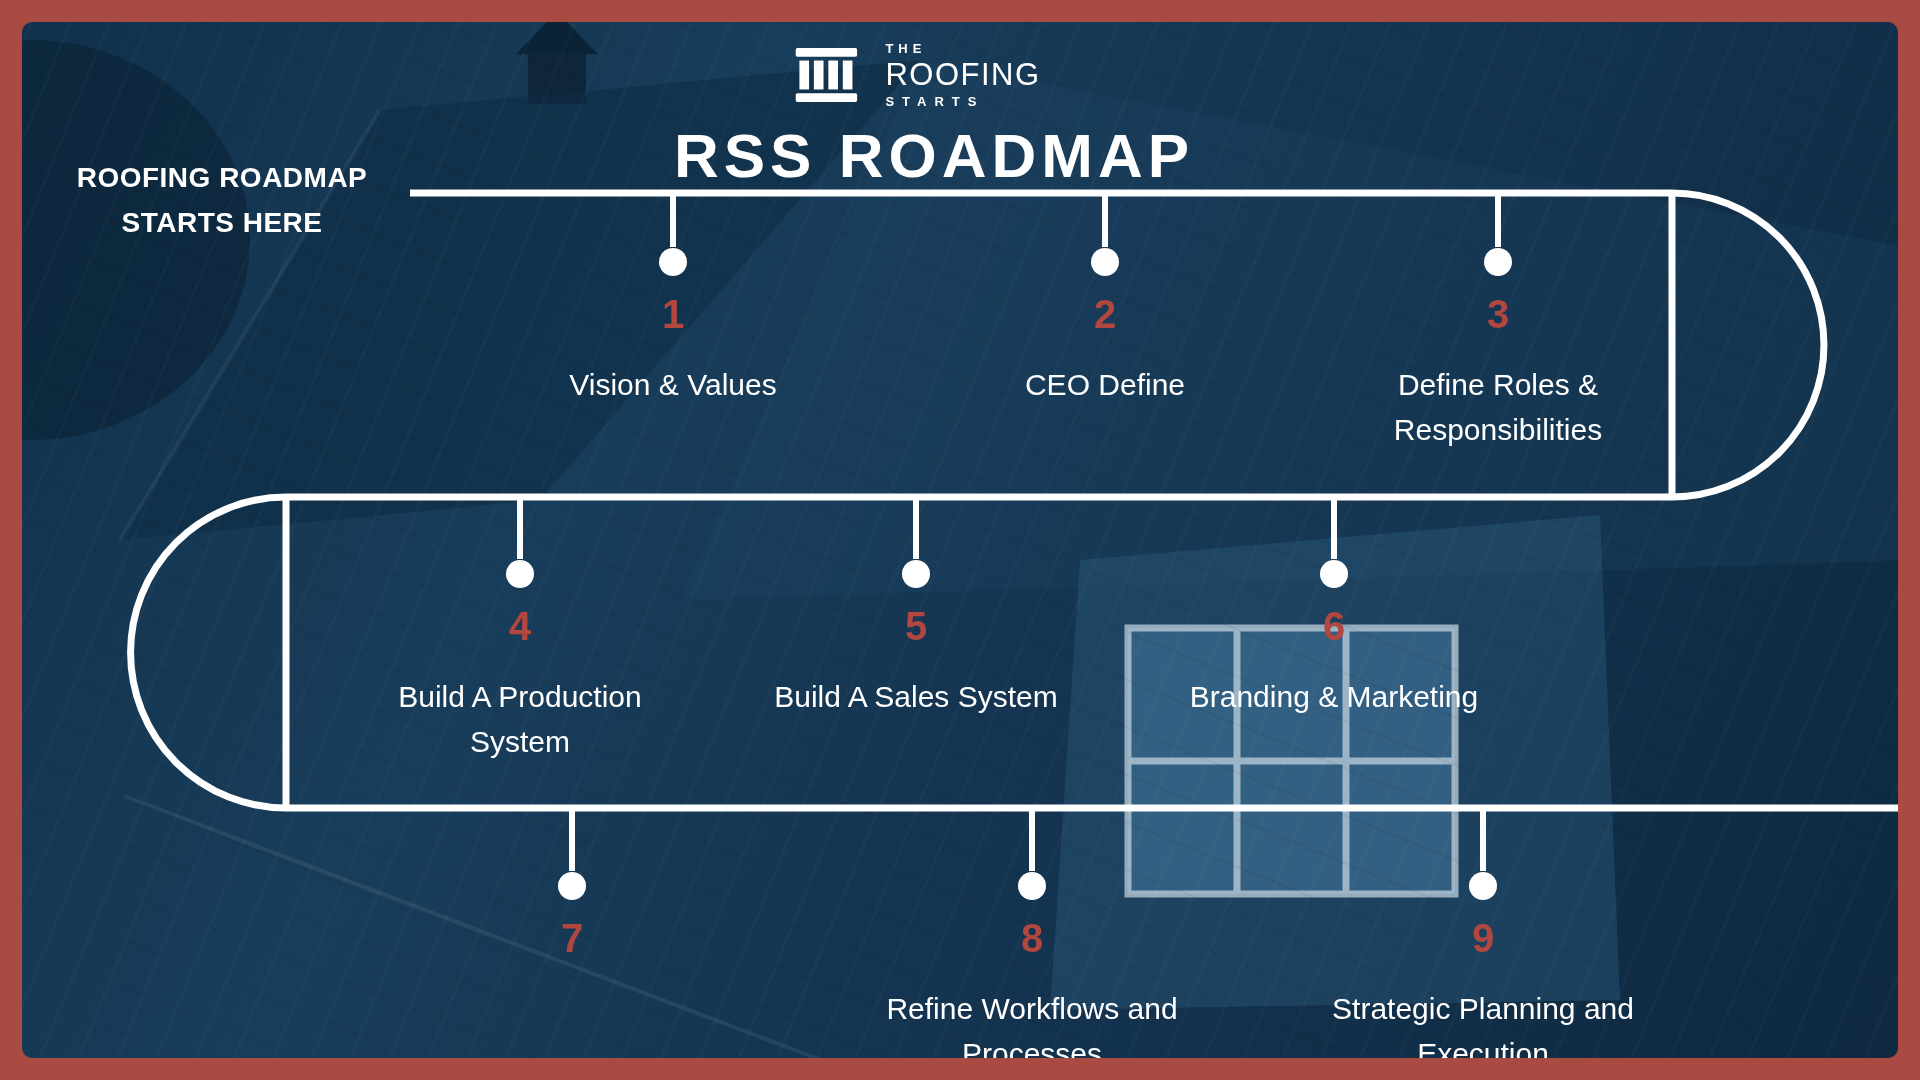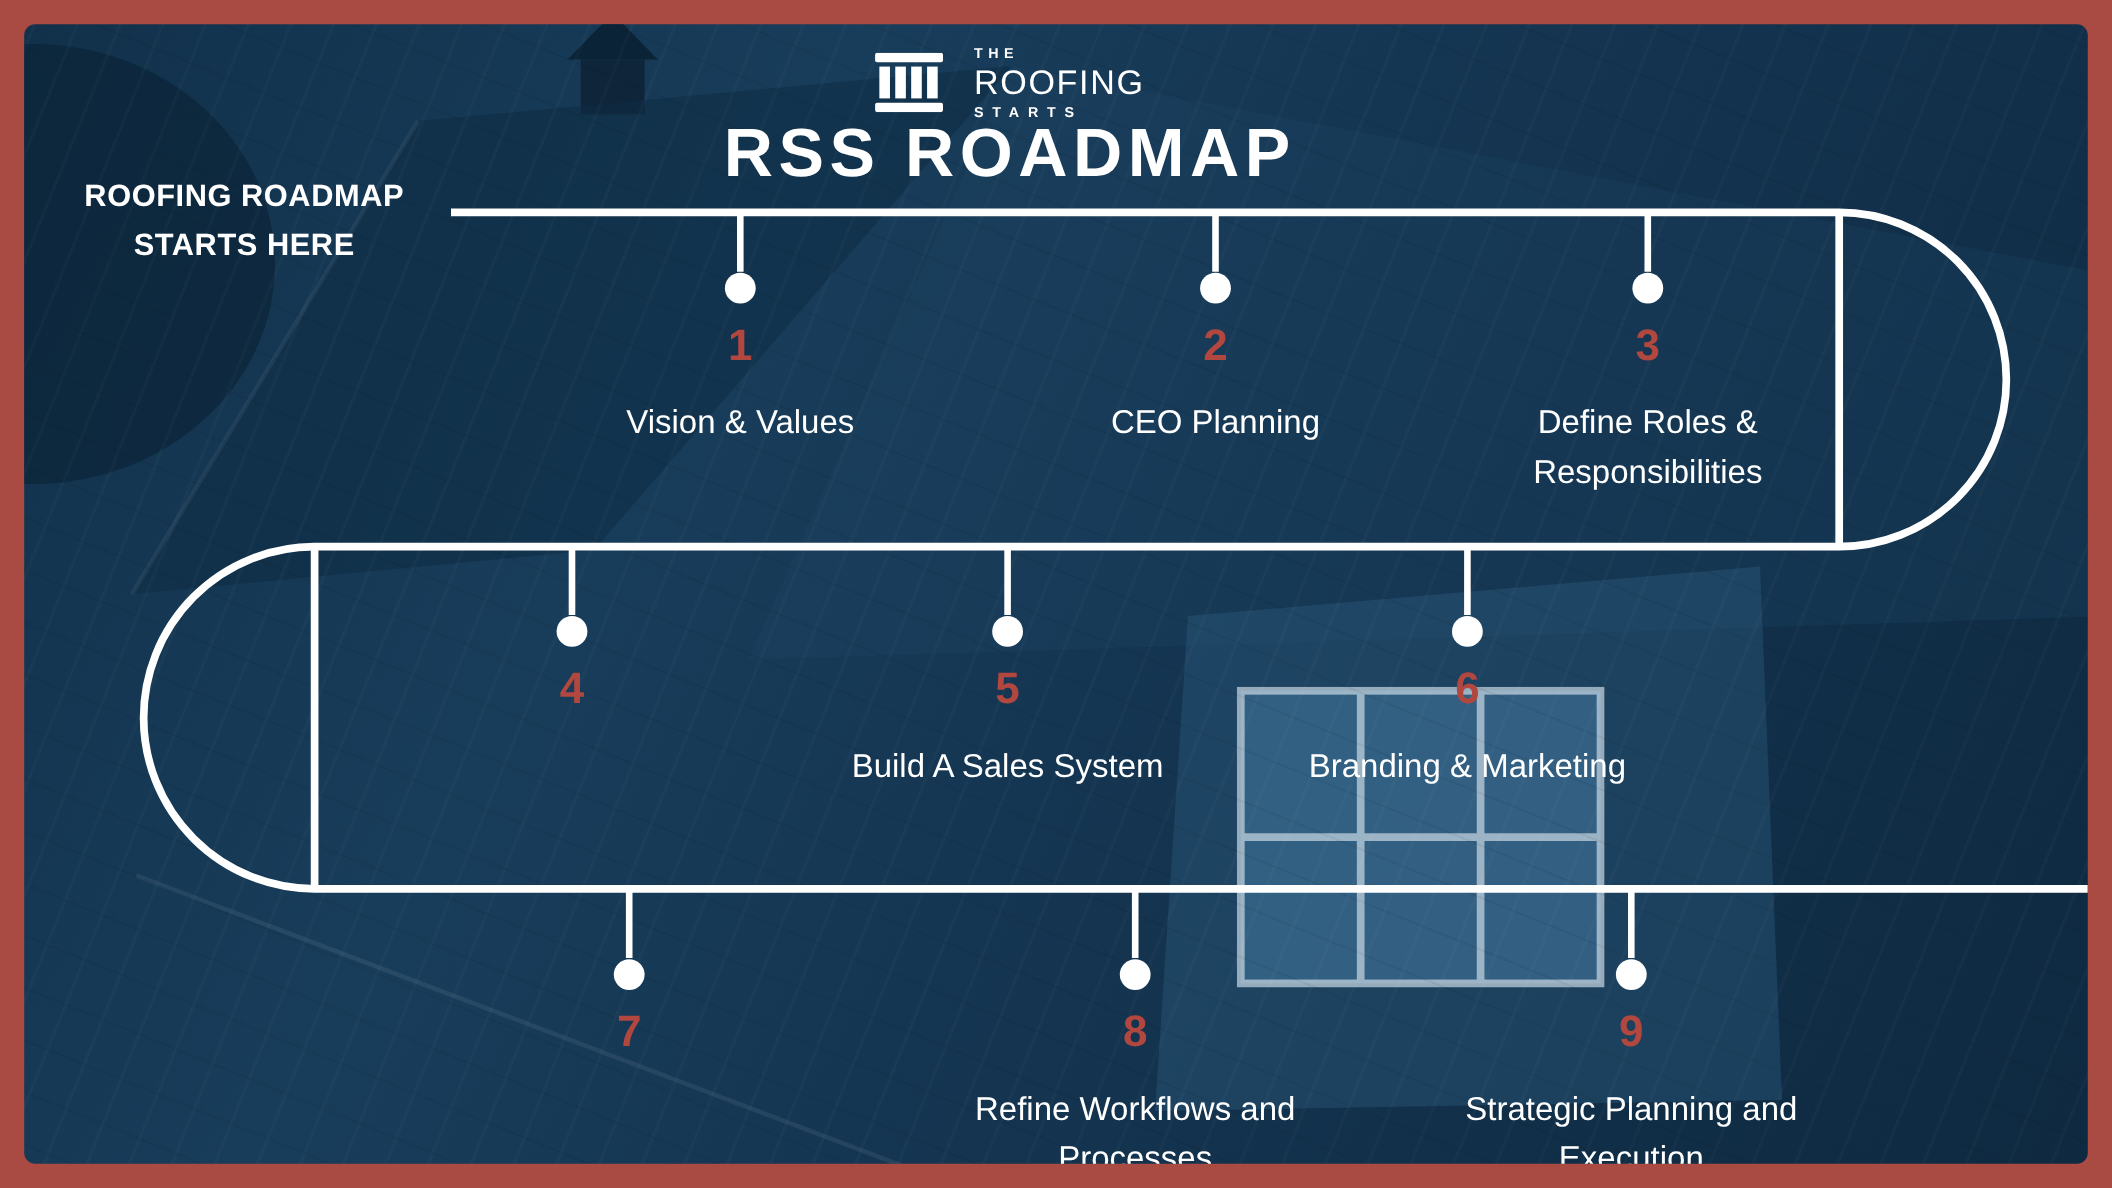--- a/index.html
+++ b/index.html
@@ -30,21 +30,21 @@
   .logo {
     position:absolute; left:918px; top:42px; transform:translateX(-50%);
     display:flex; align-items:center; gap:28px; color:#ffffff;
   }
   .logo-icon { width:62px; height:54px; }
   .logo-text { display:flex; flex-direction:column; line-height:1; }
   .logo-the { font-size:13px; font-weight:700; letter-spacing:5px; margin-bottom:4px; }
   .logo-roofing { font-size:31px; font-weight:400; letter-spacing:1.5px; }
   .logo-academy { font-size:13px; font-weight:600; letter-spacing:8px; margin-top:5px; }
   .title {
-    position:absolute; left:918px; top:104px; transform:translateX(-50%); margin:0;
+    position:absolute; left:918px; top:104px; transform:translateX(-50%); margin:16px;
     color:#ffffff; font-size:62px; font-weight:800; letter-spacing:5px; white-space:nowrap;
   }
   .step {
     position:absolute; transform:translateX(-50%); text-align:center;
     color:#ffffff; width:420px;
   }
   .step .num { font-size:40px; font-weight:600; color:#b2473f; line-height:1.2; }
   .step .lbl { margin-top:24px; font-size:30px; line-height:1.5; white-space:pre-line; }
   .step-1 { left:673px;  top:290px; }
   .step-2 { left:1105px; top:290px; }
@@ -121,29 +121,31 @@
     </div>
 
     <h1 class="title">RSS ROADMAP</h1>
 
     <div class="step step-1">
       <div class="num">1</div>
       <div class="lbl">Vision &amp; Values</div>
     </div>
     <div class="step step-2">
       <div class="num">2</div>
-      <div class="lbl">CEO Planning</div>
+      <div class="lbl">CEO Define</div>
     </div>
     <div class="step step-3">
       <div class="num">3</div>
       <div class="lbl">Define Roles &amp;
 Responsibilities</div>
     </div>
     <div class="step step-4">
       <div class="num">4</div>
+      <div class="lbl">Build A Production
+System</div>
     </div>
     <div class="step step-5">
       <div class="num">5</div>
       <div class="lbl">Build A Sales System</div>
     </div>
     <div class="step step-6">
       <div class="num">6</div>
       <div class="lbl">Branding &amp; Marketing</div>
     </div>
     <div class="step step-7">

